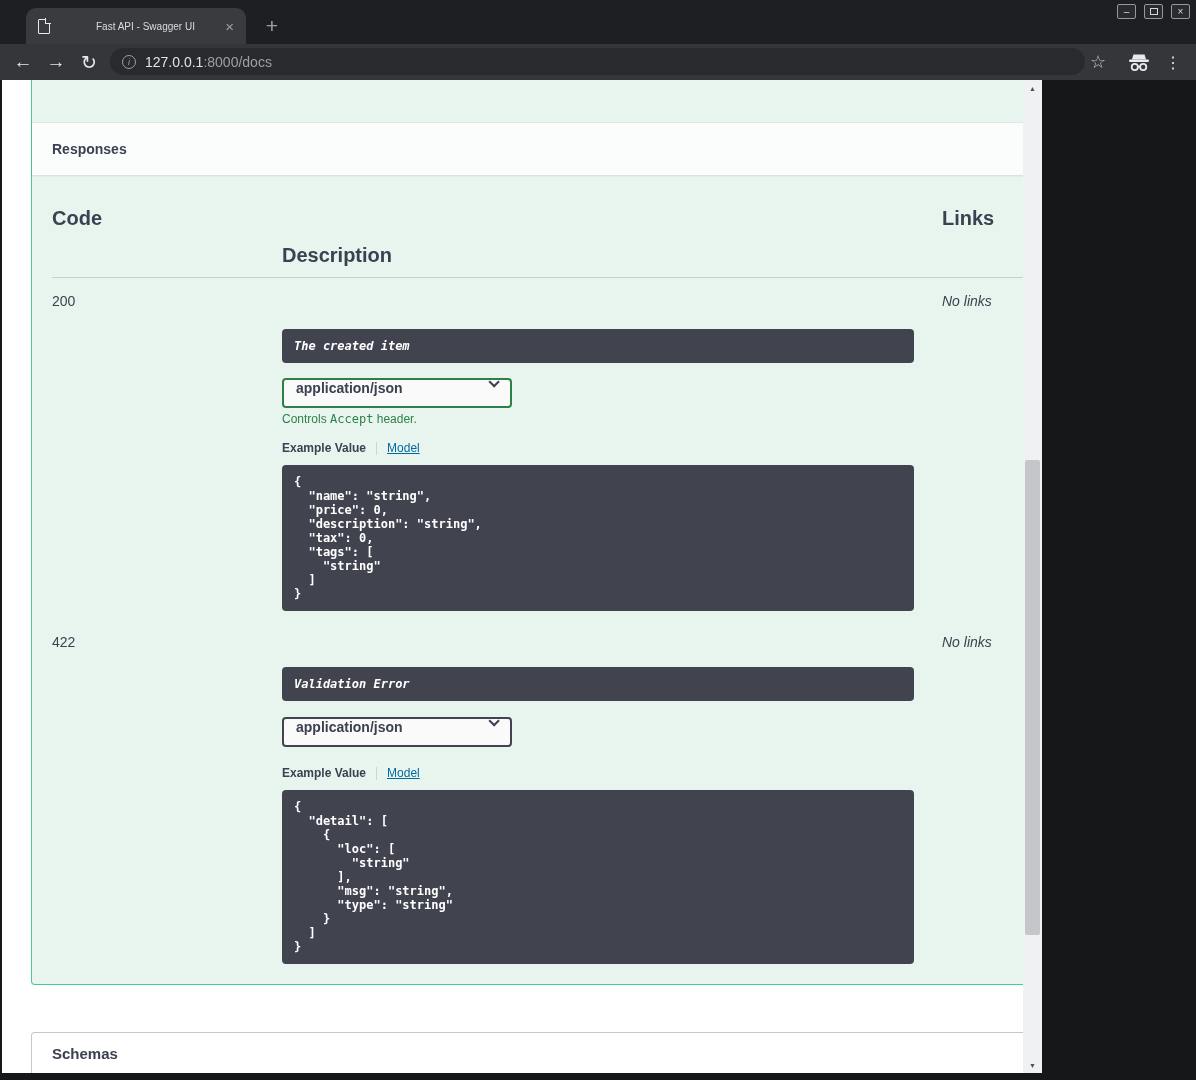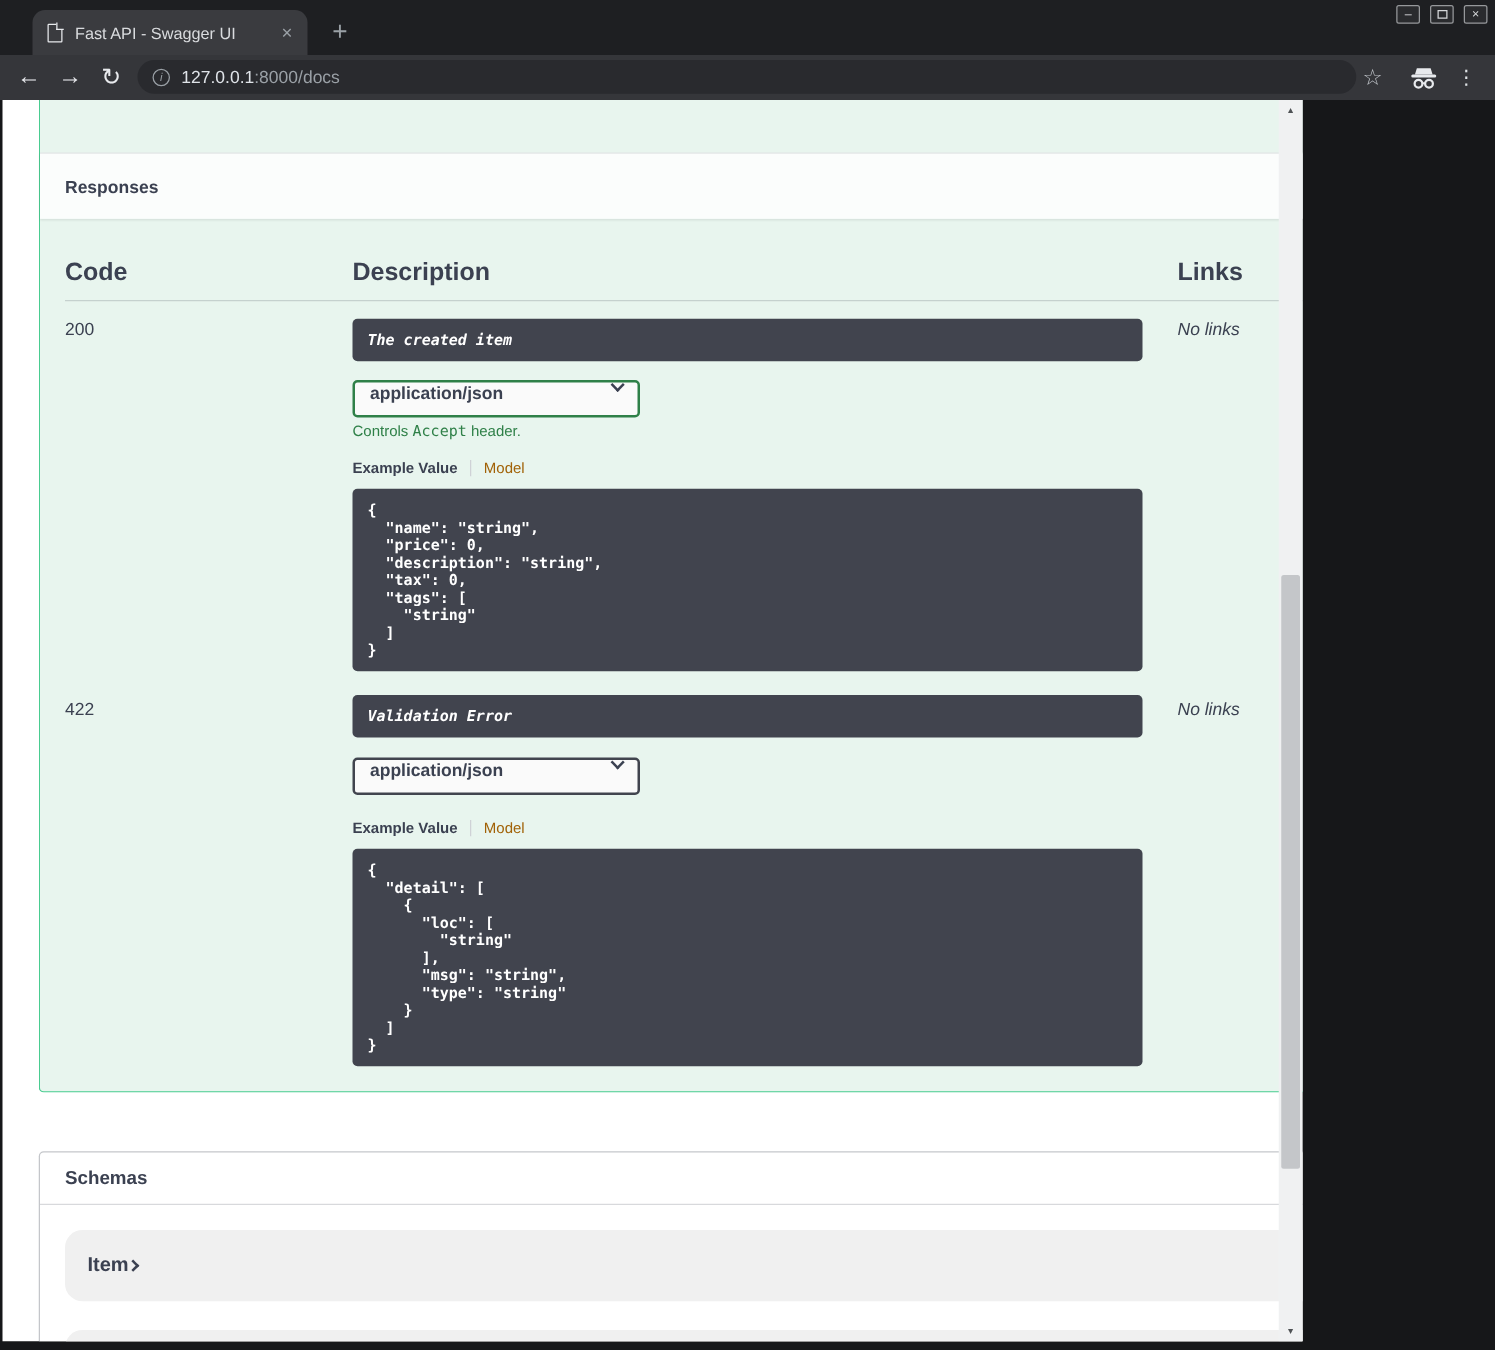--- a/index.html
+++ b/index.html
@@ -6,21 +6,21 @@
   html,body { width:1196px; height:1080px; overflow:hidden; }
   body { background:#161719; font-family:"Liberation Sans", sans-serif; position:relative; }
 
   
   .tabstrip { position:absolute; left:0; top:0; width:1196px; height:44px; background:#1e1f22; }
   .tab { position:absolute; left:26px; top:8px; width:220px; height:36px; background:#3a3b3f;
          border-radius:10px 10px 0 0; display:flex; align-items:center; padding:0 12px; gap:10px; }
   .favicon { width:12px; height:15px; border:1.5px solid #e8eaed; border-radius:1px; position:relative; flex:0 0 auto; }
   .favicon::after { content:""; position:absolute; right:-1.5px; top:-1.5px; width:5px; height:5px;
          background:#3a3b3f; border-left:1.5px solid #e8eaed; border-bottom:1.5px solid #e8eaed; }
-  .tab-title { color:#d9dbde; font-size:13px; white-space:nowrap; overflow:hidden; flex:1; }
+  .tab-title { color:#d9dbde; font-size:10px; white-space:nowrap; overflow:hidden; flex:1;margin-left:36px; }
   .tab-close { color:#9aa0a6; font-size:15px; line-height:1; cursor:default; }
   .newtab { position:absolute; left:258px; top:12px; width:28px; height:28px; color:#9aa0a6;
             font-size:21px; display:flex; align-items:center; justify-content:center; }
   .win-controls { position:absolute; right:6px; top:4px; display:flex; gap:8px; }
   .win-btn { width:19px; height:15px; border:1px solid #96989b; border-radius:2px; background:#2a2b2e;
              color:#d6d8da; font-size:10px; display:flex; align-items:center; justify-content:center; line-height:1; }
   .max-glyph { width:8px; height:7px; border:1.2px solid #d6d8da; }
 
   .toolbar { position:absolute; left:0; top:44px; width:1196px; height:36px; background:#35363a; }
   .nav-ic { position:absolute; top:0; height:36px; width:30px; display:flex; align-items:center;
@@ -49,41 +49,41 @@
   
   .opblock { margin-left:29px; width:1117px; background:#e8f5ee; border:1px solid #49cc90; border-top:none;
              border-radius:0 0 4px 4px; }
   .opblock-gap { height:42px; }
   .section-header { height:53px; background:rgba(255,255,255,.82); border-top:1px solid rgba(59,65,81,.12);
                     box-shadow:0 1px 2px rgba(0,0,0,.10); display:flex; align-items:center; padding:0 20px; }
   .section-header h4 { font-size:14px; font-weight:700; color:#3b4151; }
   .resp-table { padding:32px 20px 20px 20px; }
   .thead { display:flex; padding-bottom:10px; border-bottom:1px solid rgba(59,65,81,.2); }
   .th { font-size:20px; font-weight:700; color:#3b4151; }
-  .col-code { width:230px; } .col-desc { width:660px; } .col-links { flex:1; }
+  .col-code { width:230px; } .col-desc { width:660px;margin-top:37px; } .col-links { flex:1; }
   .trow { display:flex; padding-top:14px; }
   .code-val { font-size:14px; color:#3b4151; }
   .nolinks { font-size:14px; font-style:italic; color:#3b4151; }
 
   .resp-title { width:632px; height:34px; background:#41444e; border-radius:4px; display:flex; align-items:center;
                 padding:0 12px; color:#fff; font-family:"DejaVu Sans Mono", monospace; font-size:12px;
                 font-style:italic; font-weight:700; }
   .mt-select { margin-top:15px; width:230px; height:30px; background:#fafafa; border-radius:4px;
                display:flex; align-items:flex-start; justify-content:space-between; padding:0 14px 0 12px; }
   .sel-green { border:2px solid #2f8048; }
   .sel-dark  { border:2px solid #41444e; }
   .mt-select span.sel-label { font-size:14px; font-weight:700; color:#3b4151; }
   .chev-down { width:8px; height:8px; border-right:2px solid #3b4151; border-bottom:2px solid #3b4151;
                transform:rotate(45deg) translateY(-3px); }
   .accept-note { margin-top:4px; font-size:12px; color:#2f8048; }
   .accept-note code { font-family:"DejaVu Sans Mono", monospace; font-size:12px; }
   .ex-tabs { margin-top:15px; display:flex; align-items:center; }
   .tab-example { font-size:12px; font-weight:700; color:#3b4151; }
   .tab-sep { display:inline-block; width:1px; height:13px; background:#cfd2d6; margin:0 10px; }
-  .tab-model { font-size:12px; color:#a16207; }
+  .tab-model { font-size:12px; color:#0369a1;text-decoration:underline; }
   pre.codebox { margin-top:10px; width:632px; background:#41444e; border-radius:4px; padding:10px 12px;
                 color:#fff; font-family:"DejaVu Sans Mono", monospace; font-size:12px; font-weight:600;
                 line-height:14px; white-space:pre; }
 
   
   .schemas { margin-left:29px; margin-top:47px; width:1117px; background:#fff;
              border:1px solid rgba(59,65,81,.3); border-radius:4px; min-height:300px; }
   .schemas-head { height:42px; display:flex; align-items:center; justify-content:space-between;
                   padding:0 22px 0 20px; border-bottom:1px solid rgba(59,65,81,.2); }
   .schemas-head h4 { font-size:15px; font-weight:700; color:#3b4151; }

